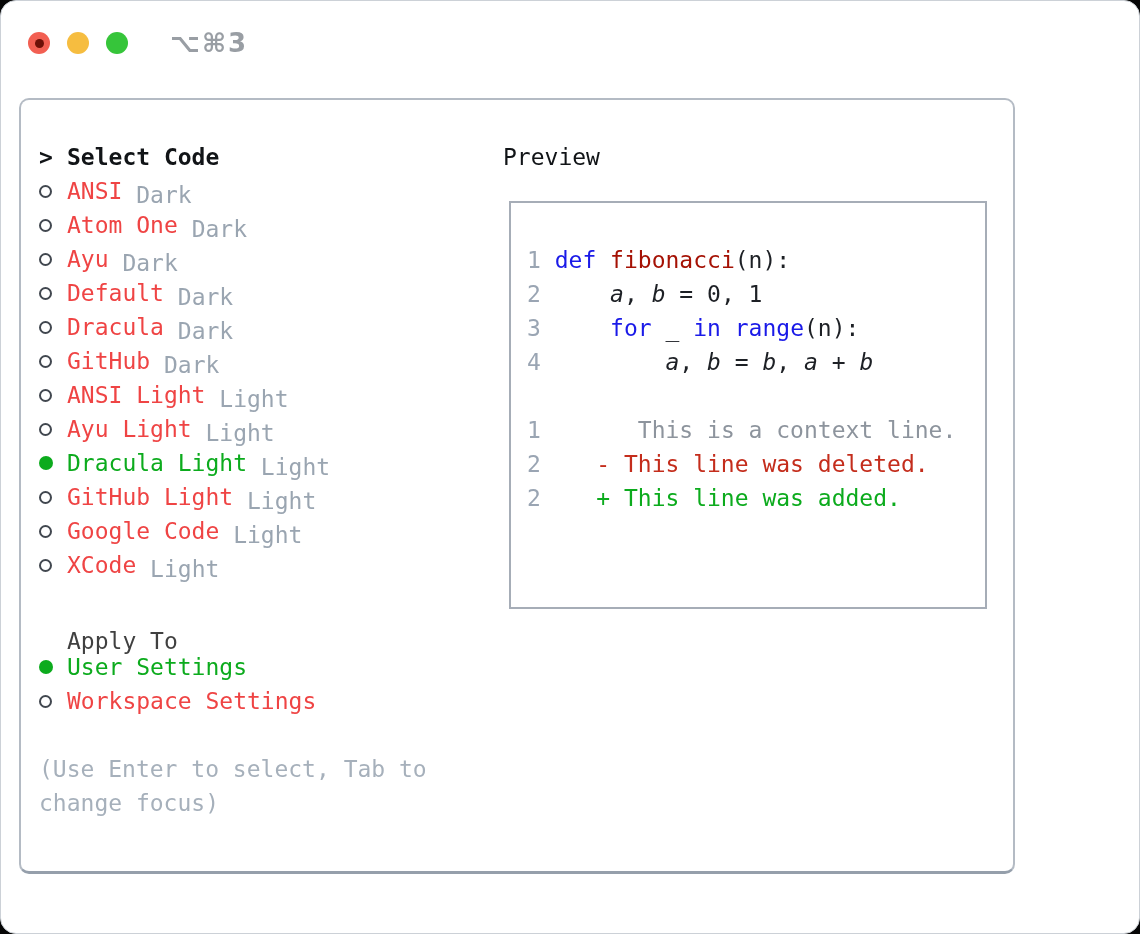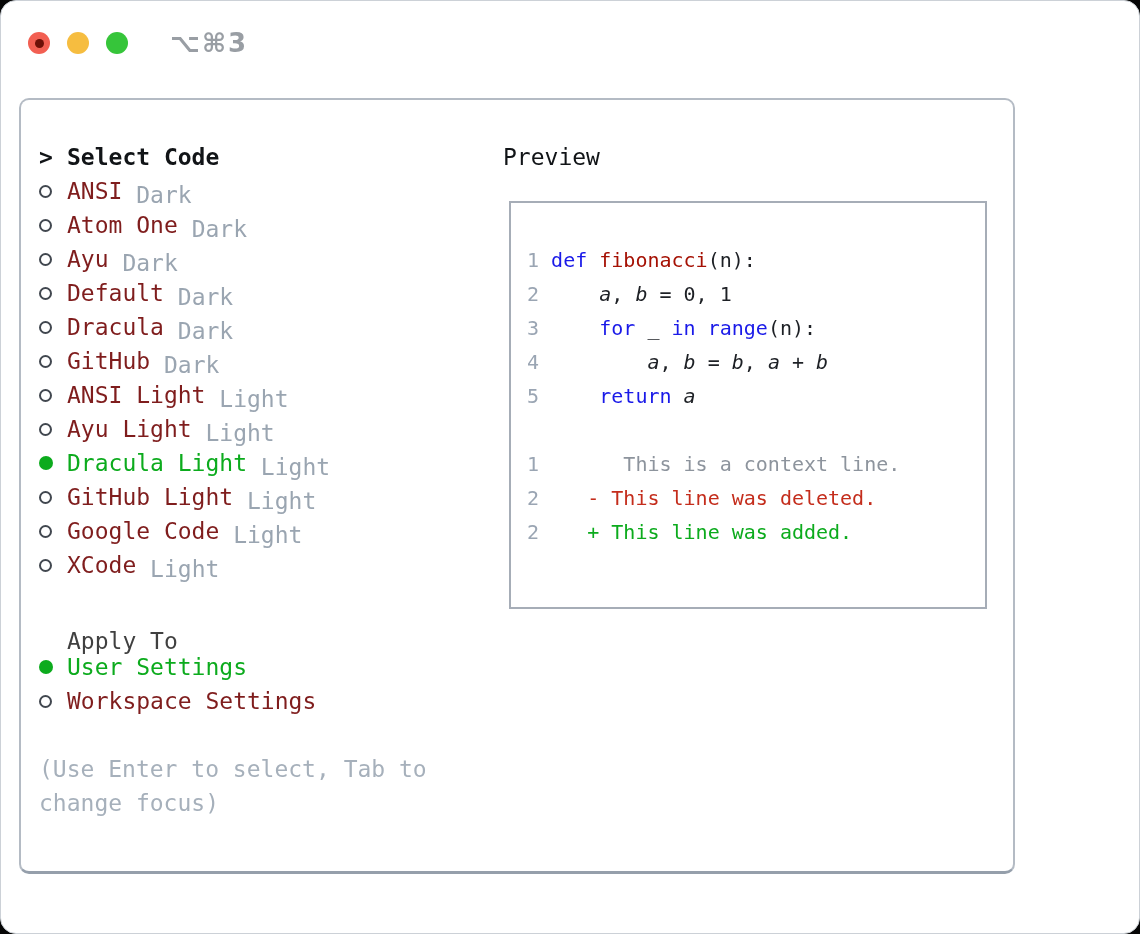--- a/index.html
+++ b/index.html
@@ -46,40 +46,40 @@
   }
   .panel-inner{position:absolute;inset:0;}
   
   .left-col{position:absolute;left:18px;top:40px;width:462px;}
   .row{display:flex;align-items:center;height:34px;font-size:23px;white-space:pre;}
   .bullet-col{flex:0 0 28px;display:flex;align-items:center;}
   .cursor{font-weight:bold;color:#111417;}
   .radio{width:13px;height:13px;border:2px solid #41474f;border-radius:50%;box-sizing:border-box;}
   .radio.sel{width:14px;height:14px;border:none;background:#0cab1d;}
   .hdr{font-weight:bold;color:#111417;}
-  .name{color:#7f1d1d;}
+  .name{color:#ef4444;}
   .name.sel{color:#0cab1d;}
   .variant{color:#9aa5b1;margin-top:8px;}
   .apply-block{margin-top:34px;}
   .apply-hdr{color:#404040;margin-top:16px;}
   .hint{
     margin-top:34px;max-width:450px;
     font-size:23px;line-height:34px;color:#a6b0bb;white-space:normal;
   }
   
   .preview-title{
     position:absolute;left:482px;top:40px;height:34px;display:flex;align-items:center;
     font-size:23px;font-weight:normal;color:#111417;
   }
   .preview-box{
     position:absolute;left:488px;top:101px;width:478px;height:408px;
     box-sizing:border-box;border:2px solid #a6adb7;background:#fff;
     padding:40px 0 0 16px;overflow:hidden;
   }
-  .code-line{height:34px;line-height:34px;font-size:20px;white-space:pre;}
+  .code-line{height:34px;line-height:34px;font-size:23px;white-space:pre;}
   .c-num{color:#9aa5b3;}
   .c-p{color:#1d2025;}
   .c-kw{color:#1a1ae8;}
   .c-fn{color:#a51104;}
   .c-var{color:#1d2025;font-style:italic;}
   .c-ctx{color:#8d949d;}
   .c-del{color:#c42d1c;}
   .c-add{color:#0cab1d;}
 </style>
 </head>
@@ -137,21 +137,20 @@
       </div>
 
       <div class="preview-title">Preview</div>
 
       <div class="preview-box">
         <div id="code-lines">
             <div class="code-line"><span class="c-num">1 </span><span class="c-kw">def</span><span class="c-p"> </span><span class="c-fn">fibonacci</span><span class="c-p">(n):</span></div>
             <div class="code-line"><span class="c-num">2 </span><span class="c-p">    </span><span class="c-var">a</span><span class="c-p">, </span><span class="c-var">b</span><span class="c-p"> = 0, 1</span></div>
             <div class="code-line"><span class="c-num">3 </span><span class="c-p">    </span><span class="c-kw">for</span><span class="c-p"> _ </span><span class="c-kw">in</span><span class="c-p"> </span><span class="c-kw">range</span><span class="c-p">(n):</span></div>
             <div class="code-line"><span class="c-num">4 </span><span class="c-p">        </span><span class="c-var">a</span><span class="c-p">, </span><span class="c-var">b</span><span class="c-p"> = </span><span class="c-var">b</span><span class="c-p">, </span><span class="c-var">a</span><span class="c-p"> + </span><span class="c-var">b</span></div>
-            <div class="code-line"><span class="c-num">5 </span><span class="c-p">    </span><span class="c-kw">return</span><span class="c-p"> </span><span class="c-var">a</span></div>
             <div class="code-line">&nbsp;</div>
             <div class="code-line"><span class="c-num">1 </span><span class="c-p">      </span><span class="c-ctx">This is a context line.</span></div>
             <div class="code-line"><span class="c-num">2 </span><span class="c-p">   </span><span class="c-del">- This line was deleted.</span></div>
             <div class="code-line"><span class="c-num">2 </span><span class="c-p">   </span><span class="c-add">+ This line was added.</span></div>
           </div>
       </div>
 
     </div>
   </div>
 

